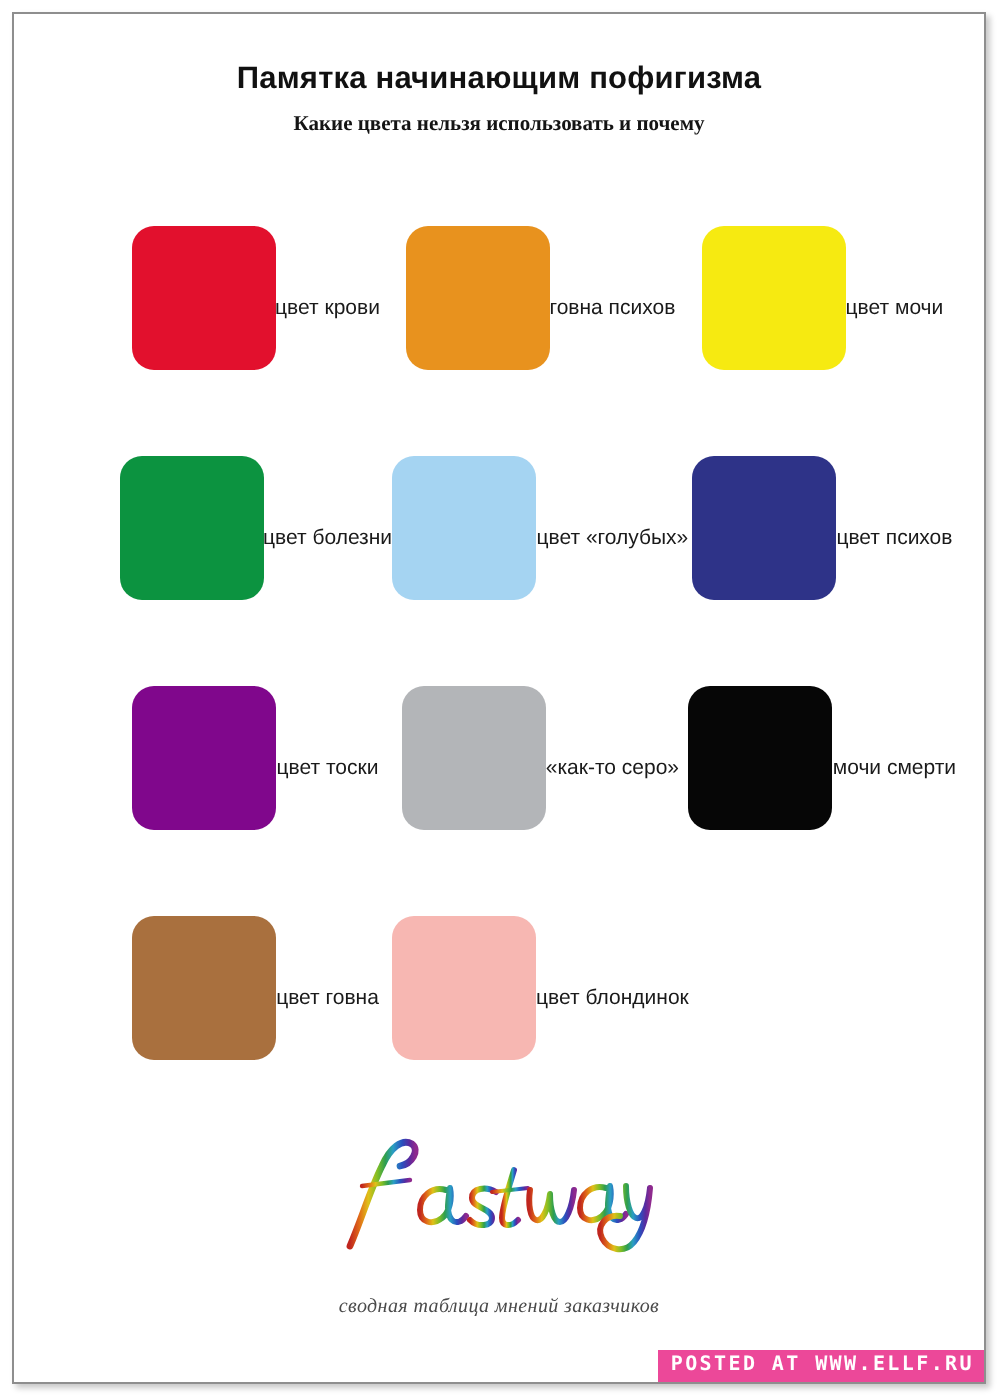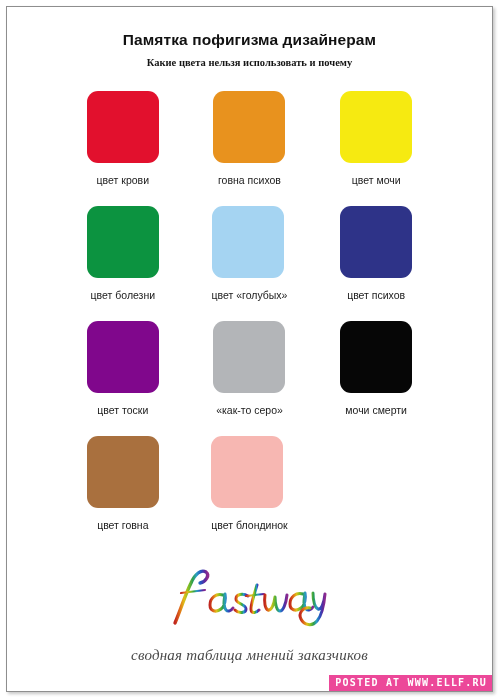--- a/index.html
+++ b/index.html
@@ -55,21 +55,22 @@
     margin: 0 auto;
     padding-top: 22px;
     width: 380px;
     display: grid;
     grid-template-columns: repeat(3, 1fr);
     grid-auto-rows: 115px;
     justify-items: center;
   }
   .cell {
     display: flex;
-    flex-direction: column;
+    flex-direction: row;
+    align-items: center;
   }
   .swatch {
     width: 72px;
     height: 72px;
     border-radius: 11px;
   }
   .swatch.outlined {
     border: 1px solid #b9b9b9;
     width: 70px;
     height: 70px;
@@ -88,21 +89,21 @@
     text-align: center;
   }
   #logo-svg { display: inline-block; }
 
   
   #footer {
     margin-top: 16px;
     text-align: center;
     font-family: "Liberation Serif", serif;
     font-style: italic;
-    font-size: 15px;
+    font-size: 10px;
     color: #4a4a4a;
     letter-spacing: 0.2px;
   }
 
   
   #watermark {
     position: absolute;
     right: 0px;
     bottom: 0px;
     background: #ec4899;
@@ -115,21 +116,21 @@
     line-height: 1;
     white-space: nowrap;
   }
 </style>
 </head>
 <body>
 
 <div id="sheet">
 
   <div id="header">
-    <div class="title">Памятка пофигизма дизайнерам</div>
+    <div class="title">Памятка начинающим пофигизма</div>
     <div class="subtitle">Какие цвета нельзя использовать и почему</div>
   </div>
 
   <div id="grid">
       <div class="cell">
         <div class="swatch" style="background: rgb(226, 16, 45);"></div>
         <div class="caption">цвет крови</div>
       </div>
       <div class="cell">
         <div class="swatch" style="background: rgb(232, 146, 30);"></div>

